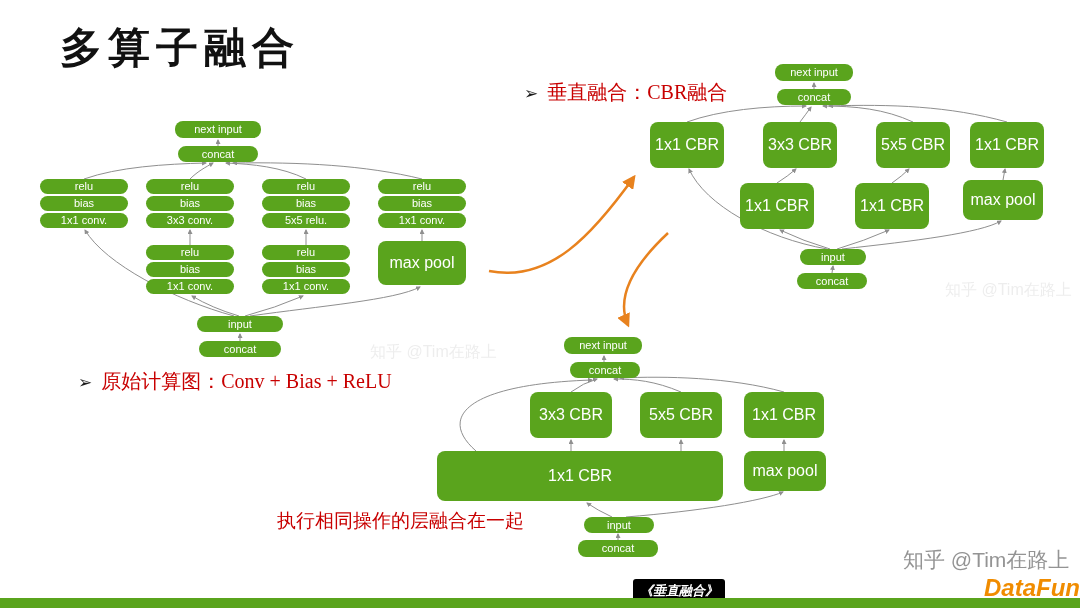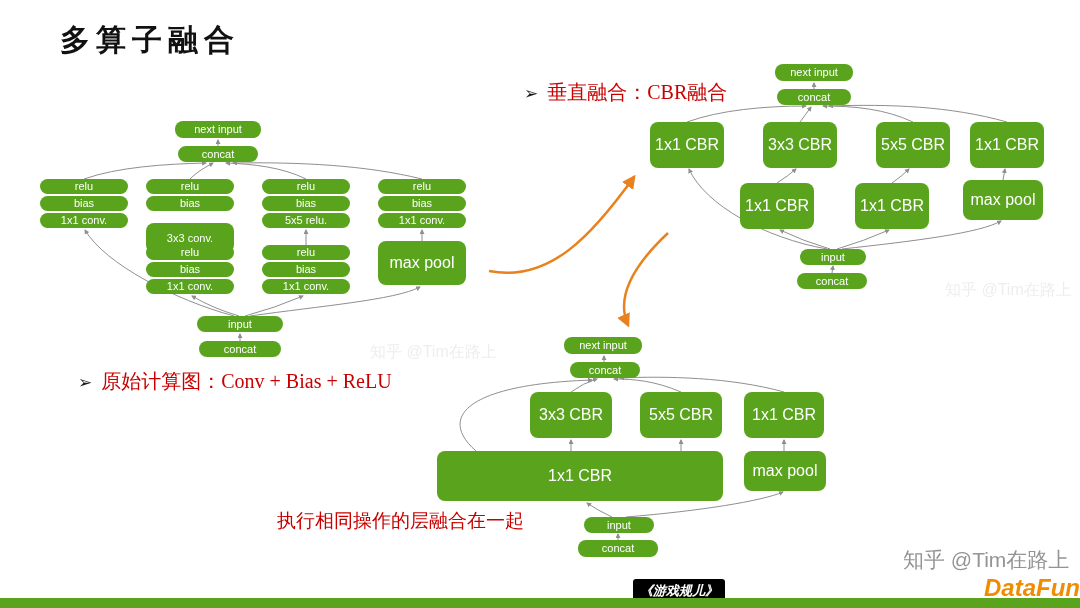--- a/index.html
+++ b/index.html
@@ -1,21 +1,21 @@
 <!DOCTYPE html>
 <html><head>
 <meta charset="utf-8">
 <style>
   html,body{margin:0;padding:0;background:#e9e9e9;}
   .slide{
     position:relative;width:1080px;height:608px;background:#ffffff;
     overflow:hidden;font-family:"Liberation Sans",sans-serif;
   }
   .title{
-    position:absolute;left:60px;top:20px;font-size:30px;font-weight:bold;
+    position:absolute;left:60px;top:20px;font-size:42px;font-weight:bold;
     color:#111;letter-spacing:6px;font-family:"Liberation Sans",sans-serif;
   }
   .gbox{
     position:absolute;background:#5aa41d;color:#fff;display:flex;
     align-items:center;justify-content:center;font-size:11px;
     border-radius:8px;white-space:nowrap;line-height:1;
   }
   .gbox.big{font-size:16px;}
   .caption{
     position:absolute;color:#c80000;font-size:20px;
@@ -102,21 +102,21 @@
 
   <div class="gbox" style="left:175px;top:121px;width:86px;height:17px">next input</div>
   <div class="gbox" style="left:178px;top:146px;width:80px;height:16px">concat</div>
 
   <div class="gbox" style="left:40px;top:179px;width:88px;height:15px">relu</div>
   <div class="gbox" style="left:40px;top:196px;width:88px;height:15px">bias</div>
   <div class="gbox" style="left:40px;top:213px;width:88px;height:15px">1x1 conv.</div>
 
   <div class="gbox" style="left:146px;top:179px;width:88px;height:15px">relu</div>
   <div class="gbox" style="left:146px;top:196px;width:88px;height:15px">bias</div>
-  <div class="gbox" style="left:146px;top:223px;width:88px;height:30px">3x3 conv.</div>
+  <div class="gbox" style="left:146px;top:213px;width:88px;height:15px">3x3 conv.</div>
   <div class="gbox" style="left:146px;top:245px;width:88px;height:15px">relu</div>
   <div class="gbox" style="left:146px;top:262px;width:88px;height:15px">bias</div>
   <div class="gbox" style="left:146px;top:279px;width:88px;height:15px">1x1 conv.</div>
 
   <div class="gbox" style="left:262px;top:179px;width:88px;height:15px">relu</div>
   <div class="gbox" style="left:262px;top:196px;width:88px;height:15px">bias</div>
   <div class="gbox" style="left:262px;top:213px;width:88px;height:15px">5x5 relu.</div>
   <div class="gbox" style="left:262px;top:245px;width:88px;height:15px">relu</div>
   <div class="gbox" style="left:262px;top:262px;width:88px;height:15px">bias</div>
   <div class="gbox" style="left:262px;top:279px;width:88px;height:15px">1x1 conv.</div>
@@ -168,18 +168,18 @@
   <div class="caption" style="left:228px;top:506px;font-size:19px;line-height:30px">
     <div style="margin-left:49px">
       <span>执行相同操作的层融合在一起</span>
     </div>
   </div>
 
   <div class="wm faint" style="left:370px;top:342px">知乎 @Tim在路上</div>
   <div class="wm faint" style="left:945px;top:280px">知乎 @Tim在路上</div>
   <div class="wm" style="left:903px;top:546px">知乎 @Tim在路上</div>
 
-  <div class="logo-black" style="left:633px;top:579px">《游戏规儿》</div>
+  <div class="logo-black" style="left:633px;top:579px">《垂直融合》</div>
   <div class="logo-orange" style="left:984px;top:574px">DataFun.</div>
 
   <div class="bottom-bar"></div>
 
 </div>
 
 </body></html>

